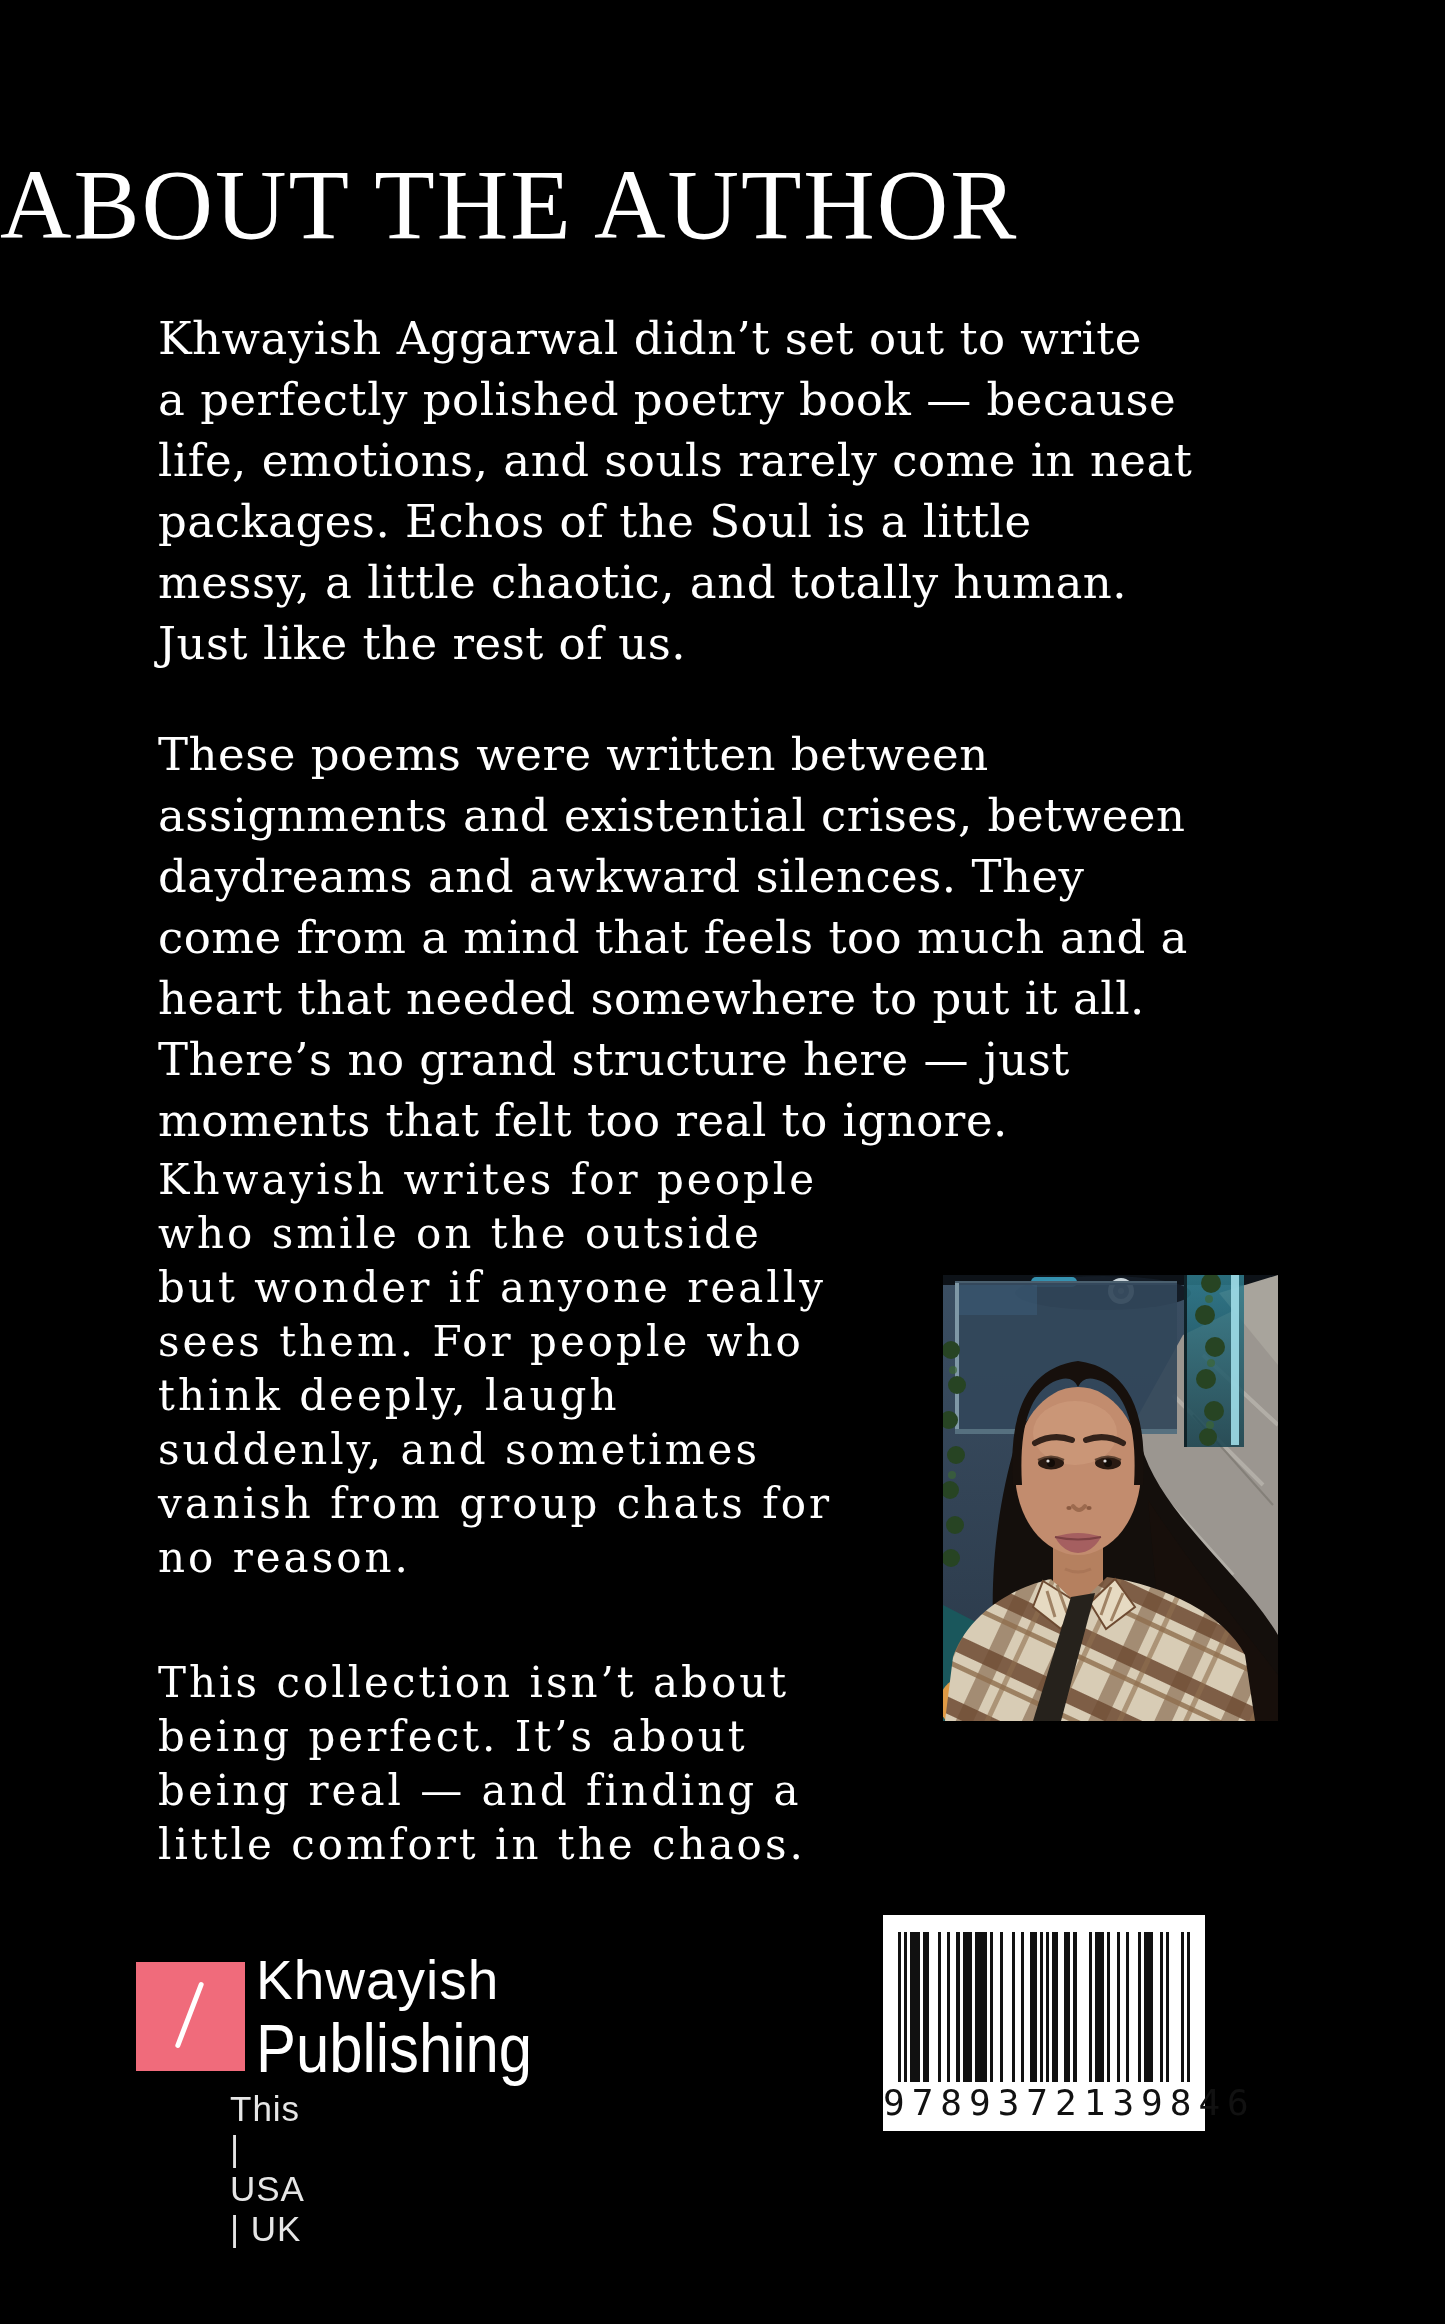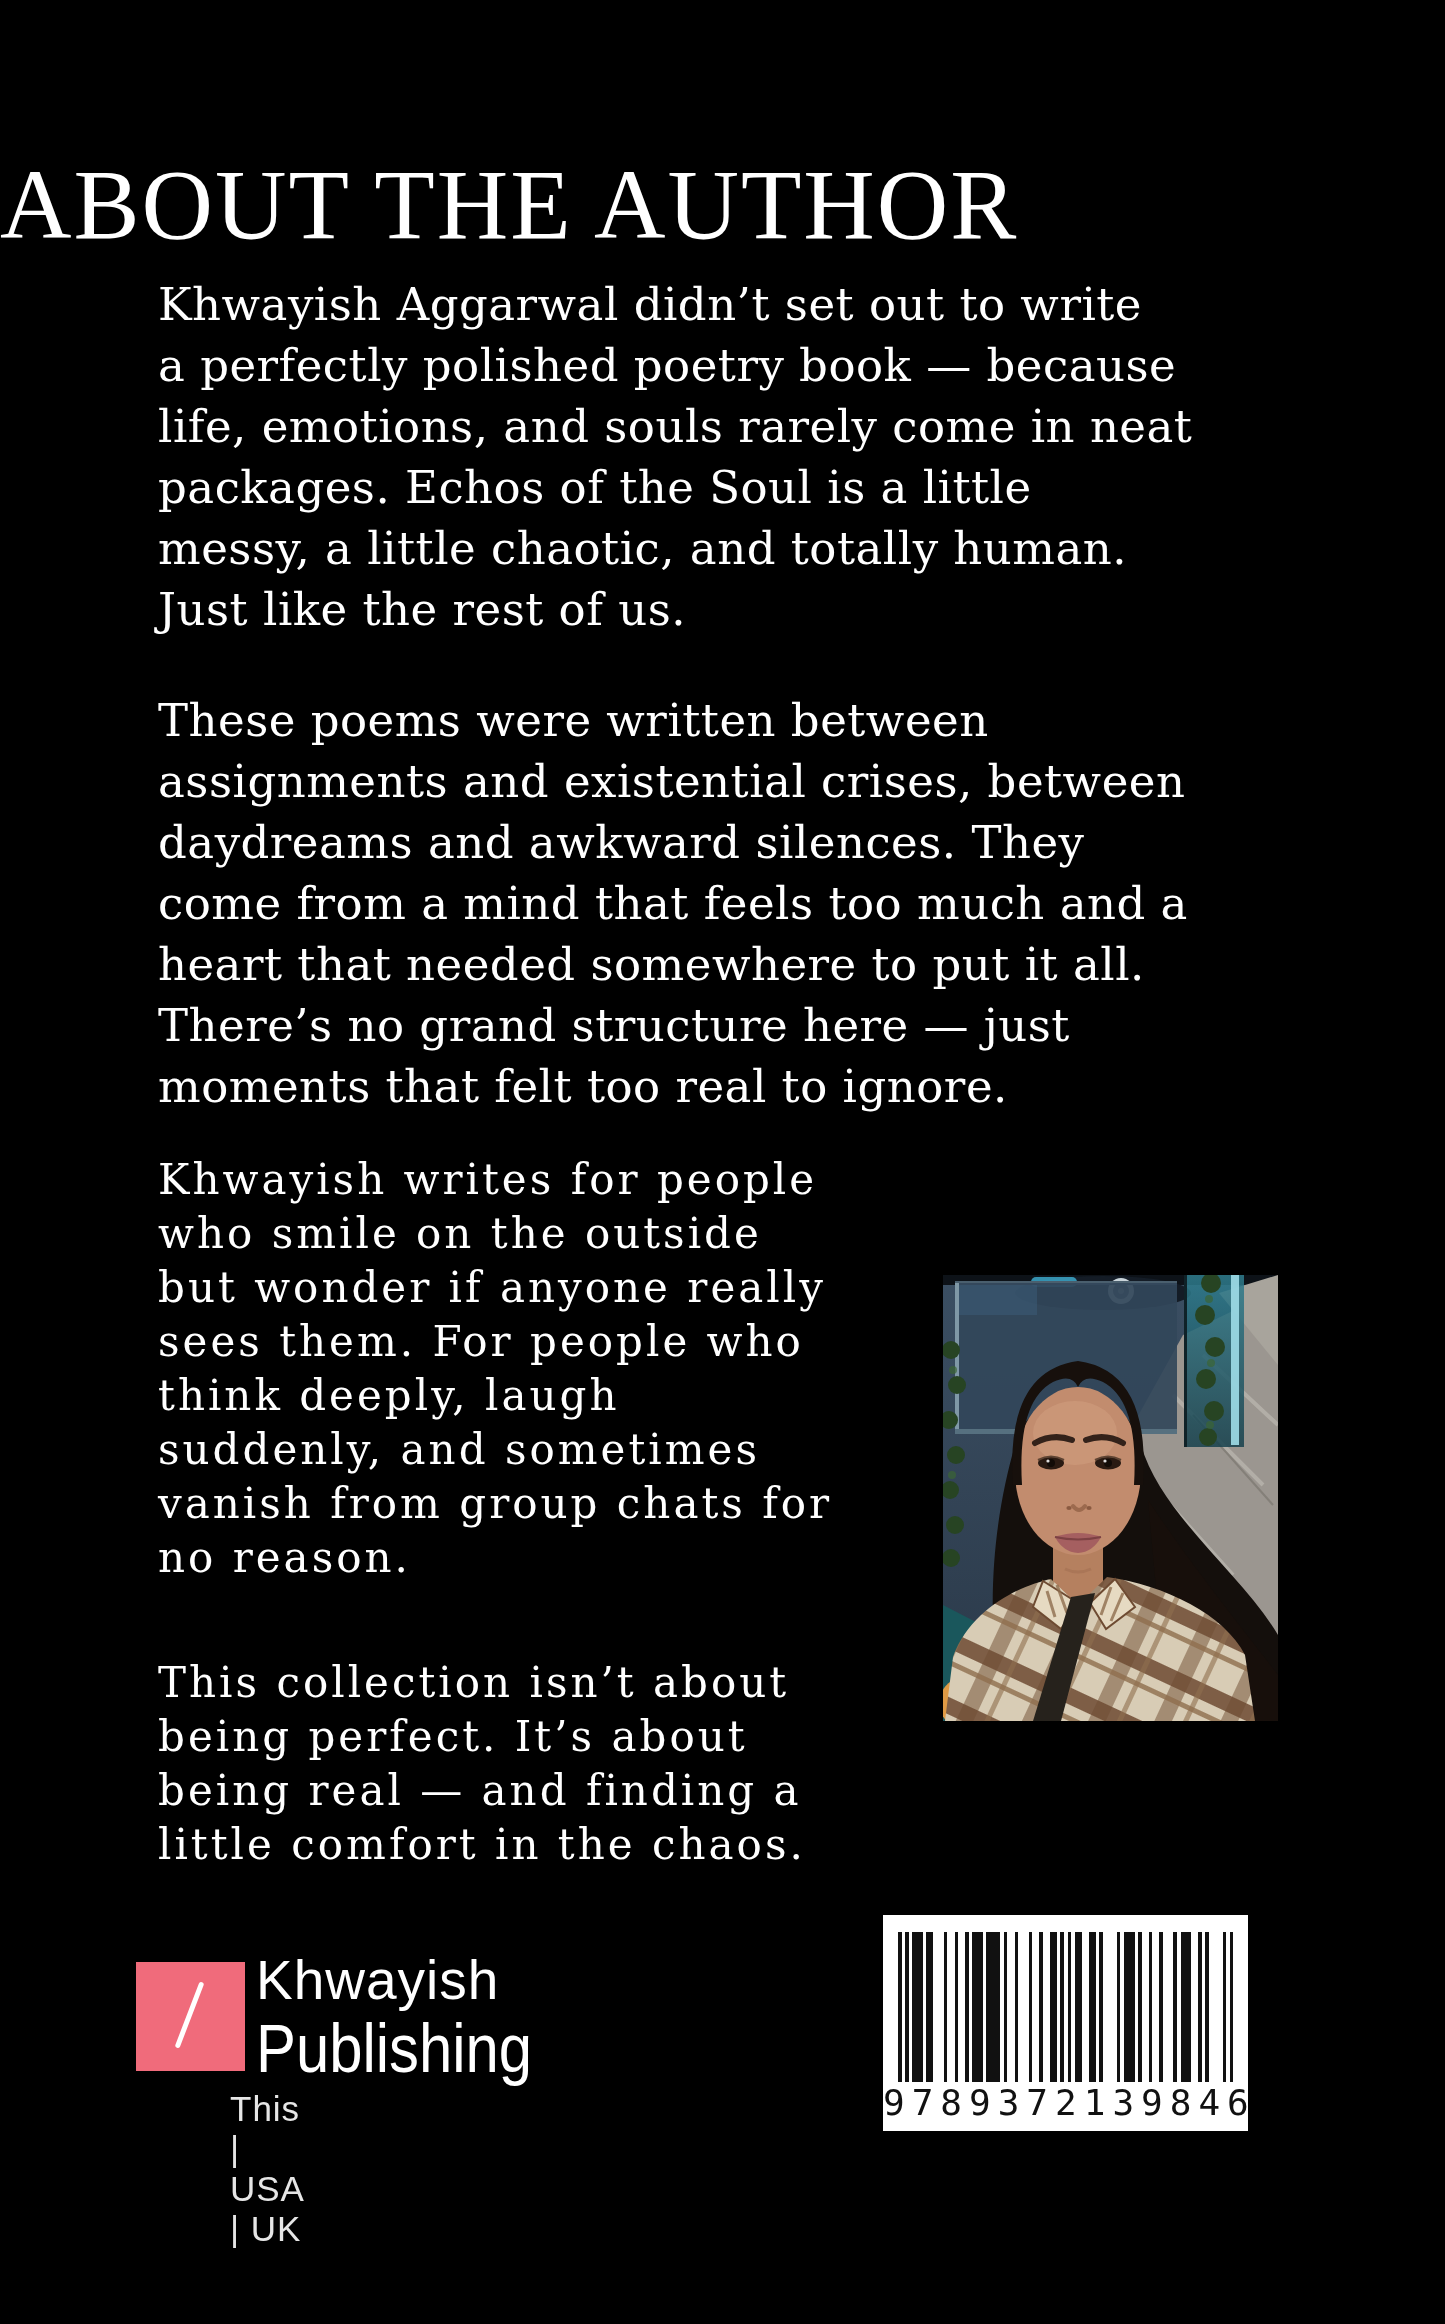--- a/index.html
+++ b/index.html
@@ -10,21 +10,21 @@
   }
   .title{
     position:absolute; top:150px; left:0; width:100%;
     text-align:left; font-family:"Liberation Serif", serif;
     font-size:99px; line-height:110px; letter-spacing:2px;
     font-weight:400; color:#fff; white-space:pre;
   }
   .para{
     position:absolute; left:158px; white-space:pre-line; color:#fff;
   }
-  .para.style-a{ font-size:45px; line-height:61px; letter-spacing:0.5px; }
+  .para.style-a{ font-size:45px; line-height:61px; letter-spacing:0.5px;margin-top:34px; }
   .para.style-b{ font-size:42px; line-height:54px; letter-spacing:3px; }
   .p1{ top:274px; }
   .p2{ top:690px; }
   .p3{ top:1153px; }
   .p4{ top:1656px; }
 
   .photo{
     position:absolute; left:943px; top:1275px; width:335px; height:446px;
     overflow:hidden; background:#2e3c4b;
   }
@@ -49,21 +49,21 @@
     font-size:68px; line-height:68px; letter-spacing:0px; color:#fff;
     transform:scaleX(.88); transform-origin:left top;
   }
   .pub-regions{
     position:absolute; left:230px; top:2089px;
     font-family:"Liberation Sans", sans-serif; font-weight:300;
     font-size:35px; line-height:40px; letter-spacing:1px; color:#e6e6e6;
   }
 
   .barcode{
-    position:absolute; left:883px; top:1915px; width:365px; height:216px;
+    position:absolute; left:883px; top:1915px; width:322px; height:216px;
     background:#fff;
   }
   .bars{
     position:absolute; left:15px; right:15px; top:17px; height:150px;
     display:flex;
   }
   .bars .m{ flex:1 1 auto; }
   .bars .m.on{ background:#111; }
   .isbn{
     position:absolute; bottom:8px; left:0; width:100%;

